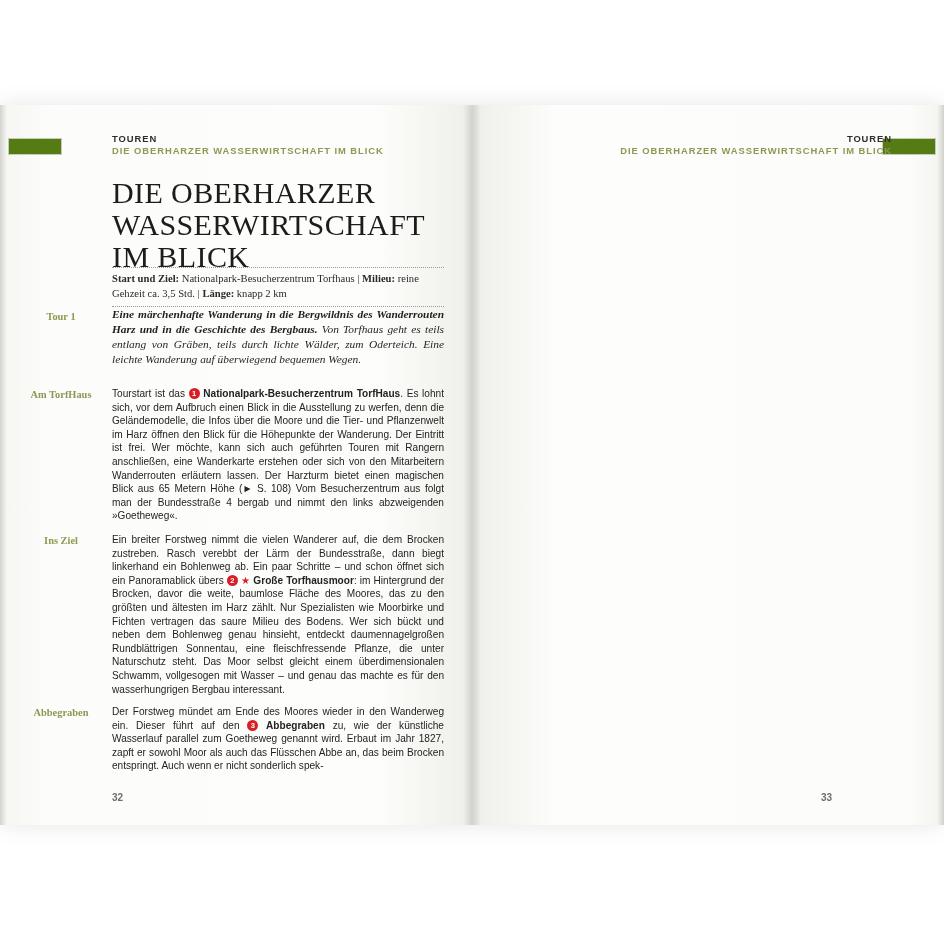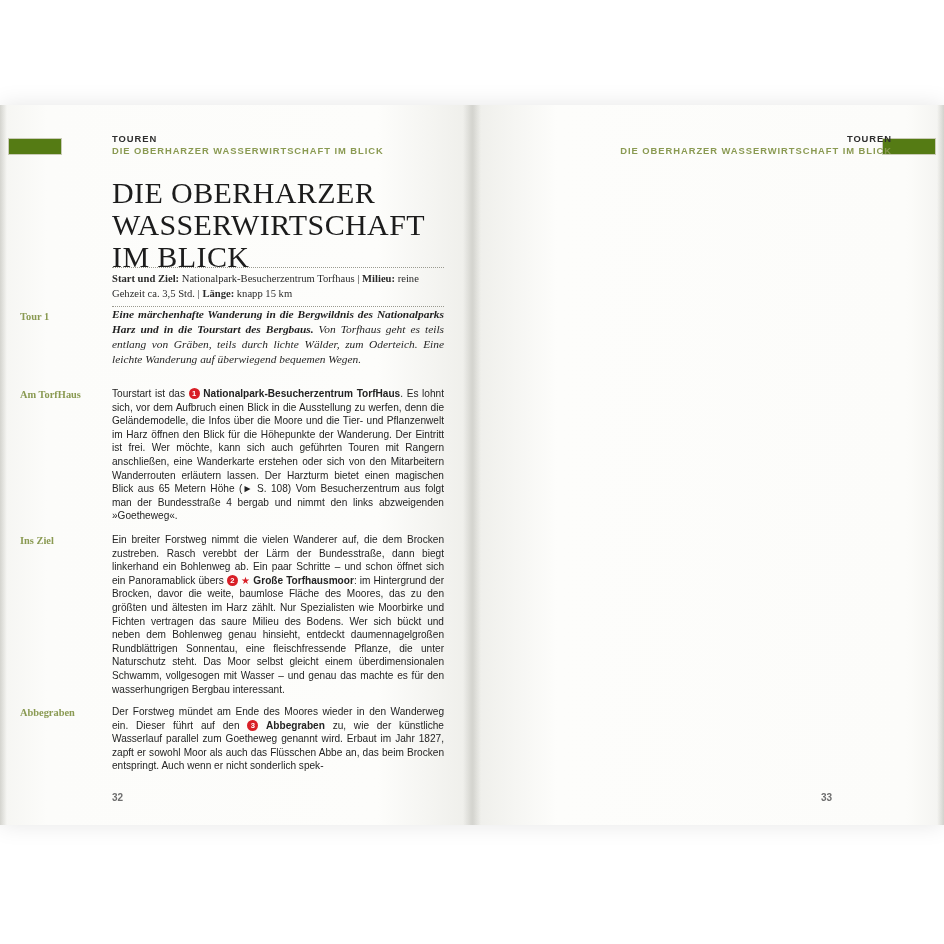--- a/index.html
+++ b/index.html
@@ -59,21 +59,21 @@
     position:absolute;left:112px;top:162px;width:332px;
     font-family:"Liberation Serif", serif;
     font-size:10.6px;line-height:14.5px;color:#2a2a2a;
     border-top:1.5px dotted #9a9a90;border-bottom:1.5px dotted #9a9a90;
     padding:4px 0 5px 0;
   }
   .facts b{font-weight:bold;}
 
   
   .sidenote{
-    position:absolute;width:82px;text-align:left;
+    position:absolute;width:82px;text-align:center;
     font-family:"Liberation Serif", serif;
     color:#8a9a52;font-size:10.4px;line-height:13px;font-weight:600;
   }
   .para{
     position:absolute;left:112px;width:332px;
     font-size:10.1px;line-height:13.6px;color:#232323;
     text-align:justify;
   }
   .para.lead{
     font-family:"Liberation Serif", serif;
@@ -106,26 +106,26 @@
       <div class="tab tab-left"></div>
 
       <div class="rh rh-left">
         <div class="rh1">TOUREN</div>
         <div class="rh2">DIE OBERHARZER WASSERWIRTSCHAFT IM BLICK</div>
       </div>
 
       <div class="headline">DIE OBERHARZER WASSERWIRTSCHAFT IM BLICK</div>
 
       <div class="facts">
-        <b>Start und Ziel:</b><span> Nationalpark-Besucherzentrum Torfhaus | </span><b>Milieu:</b><span> reine Gehzeit ca. 3,5 Std. | </span><b>Länge:</b><span> knapp 15 km</span>
+        <b>Start und Ziel:</b><span> Nationalpark-Besucherzentrum Torfhaus | </span><b>Milieu:</b><span> reine Gehzeit ca. 3,5 Std. | </span><b>Länge:</b><span> knapp 2 km</span>
       </div>
 
       <div class="sidenote" style="left:20px;top:205px;">Tour 1</div>
       <div class="para lead" style="top:202px;">
-        <b>Eine märchenhafte Wanderung in die Bergwildnis des Nationalparks Harz und in die Tourstart des Bergbaus.</b><span> Von Torfhaus geht es teils entlang von Gräben, teils durch lichte Wälder, zum Oderteich. Eine leichte Wanderung auf überwiegend bequemen Wegen.</span>
+        <b>Eine märchenhafte Wanderung in die Bergwildnis des Wanderrouten Harz und in die Geschichte des Bergbaus.</b><span> Von Torfhaus geht es teils entlang von Gräben, teils durch lichte Wälder, zum Oderteich. Eine leichte Wanderung auf überwiegend bequemen Wegen.</span>
       </div>
 
       <div class="sidenote" style="left:20px;top:283px;">Am TorfHaus</div>
       <div class="para" style="top:282px;">
         <span>Tourstart ist das </span><span class="num">1</span> <b>Nationalpark-Besucherzentrum TorfHaus</b><span>. Es lohnt sich, vor dem Aufbruch einen Blick in die Ausstellung zu werfen, denn die Geländemodelle, die Infos über die Moore und die Tier- und Pflanzenwelt im Harz öffnen den Blick für die Höhepunkte der Wanderung. Der Eintritt ist frei. Wer möchte, kann sich auch geführten Touren mit Rangern anschließen, eine Wanderkarte erstehen oder sich von den Mitarbeitern Wanderrouten erläutern lassen. Der Harzturm bietet einen magischen Blick aus 65 Metern Höhe (► S. 108) Vom Besucherzentrum aus folgt man der Bundesstraße 4 bergab und nimmt den links abzweigenden »Goetheweg«.</span>
       </div>
 
       <div class="sidenote" style="left:20px;top:429px;">Ins Ziel</div>
       <div class="para" style="top:428px;">
         <span>Ein breiter Forstweg nimmt die vielen Wanderer auf, die dem Brocken zustreben. Rasch verebbt der Lärm der Bundesstraße, dann biegt linkerhand ein Bohlenweg ab. Ein paar Schritte – und schon öffnet sich ein Panoramablick übers </span><span class="num">2</span> <span class="star">★</span> <b>Große Torfhausmoor</b><span>: im Hintergrund der Brocken, davor die weite, baumlose Fläche des Moores, das zu den größten und ältesten im Harz zählt. Nur Spezialisten wie Moorbirke und Fichten vertragen das saure Milieu des Bodens. Wer sich bückt und neben dem Bohlenweg genau hinsieht, entdeckt daumennagelgroßen Rundblättrigen Sonnentau, eine fleischfressende Pflanze, die unter Naturschutz steht. Das Moor selbst gleicht einem überdimensionalen Schwamm, vollgesogen mit Wasser – und genau das machte es für den wasserhungrigen Bergbau interessant.</span>

